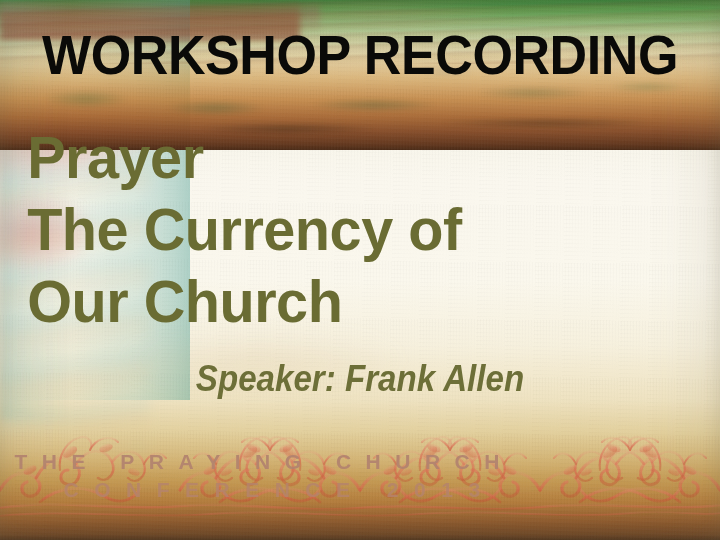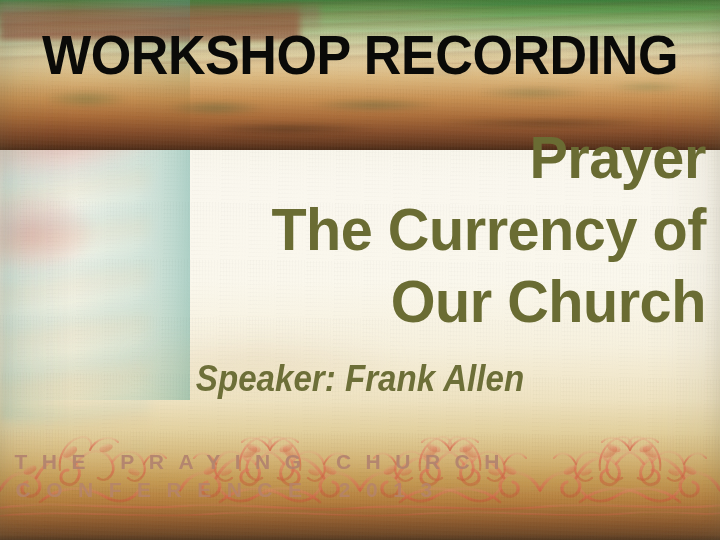--- a/index.html
+++ b/index.html
@@ -224,21 +224,21 @@
     color: #0a0a08;
     transform: scaleX(0.93);
     transform-origin: center top;
     white-space: nowrap;
   }
 
   .title-block {
     position: absolute;
     left: 13px; right: 0;
     top: 122px;
-    text-align: right;
+    text-align: left;
     color: #66682f;
   }
   .title-line {
     font-family: "Liberation Sans Narrow", "Liberation Sans", sans-serif;
     font-weight: 700;
     font-size: 60px;
     line-height: 72px;
     letter-spacing: -0.5px;
     color: #6a6c33;
     transform: scaleX(0.96);
@@ -280,20 +280,21 @@
   .footer-line2 {
     font-family: "Liberation Sans", sans-serif;
     font-weight: 700;
     font-size: 21px;
     line-height: 28px;
     letter-spacing: 15.5px;
     text-indent: 15.5px;
     color: #b5846d;
     opacity: .82;
     white-space: nowrap;
+    padding-left: 48px;
   }
 </style>
 </head>
 <body>
 
 <div id="slide">
 
   <div class="bg-layer bg-base"></div>
   <div class="bg-layer bg-topgreen"></div>
   <div class="bg-layer bg-topgreen2"></div>

